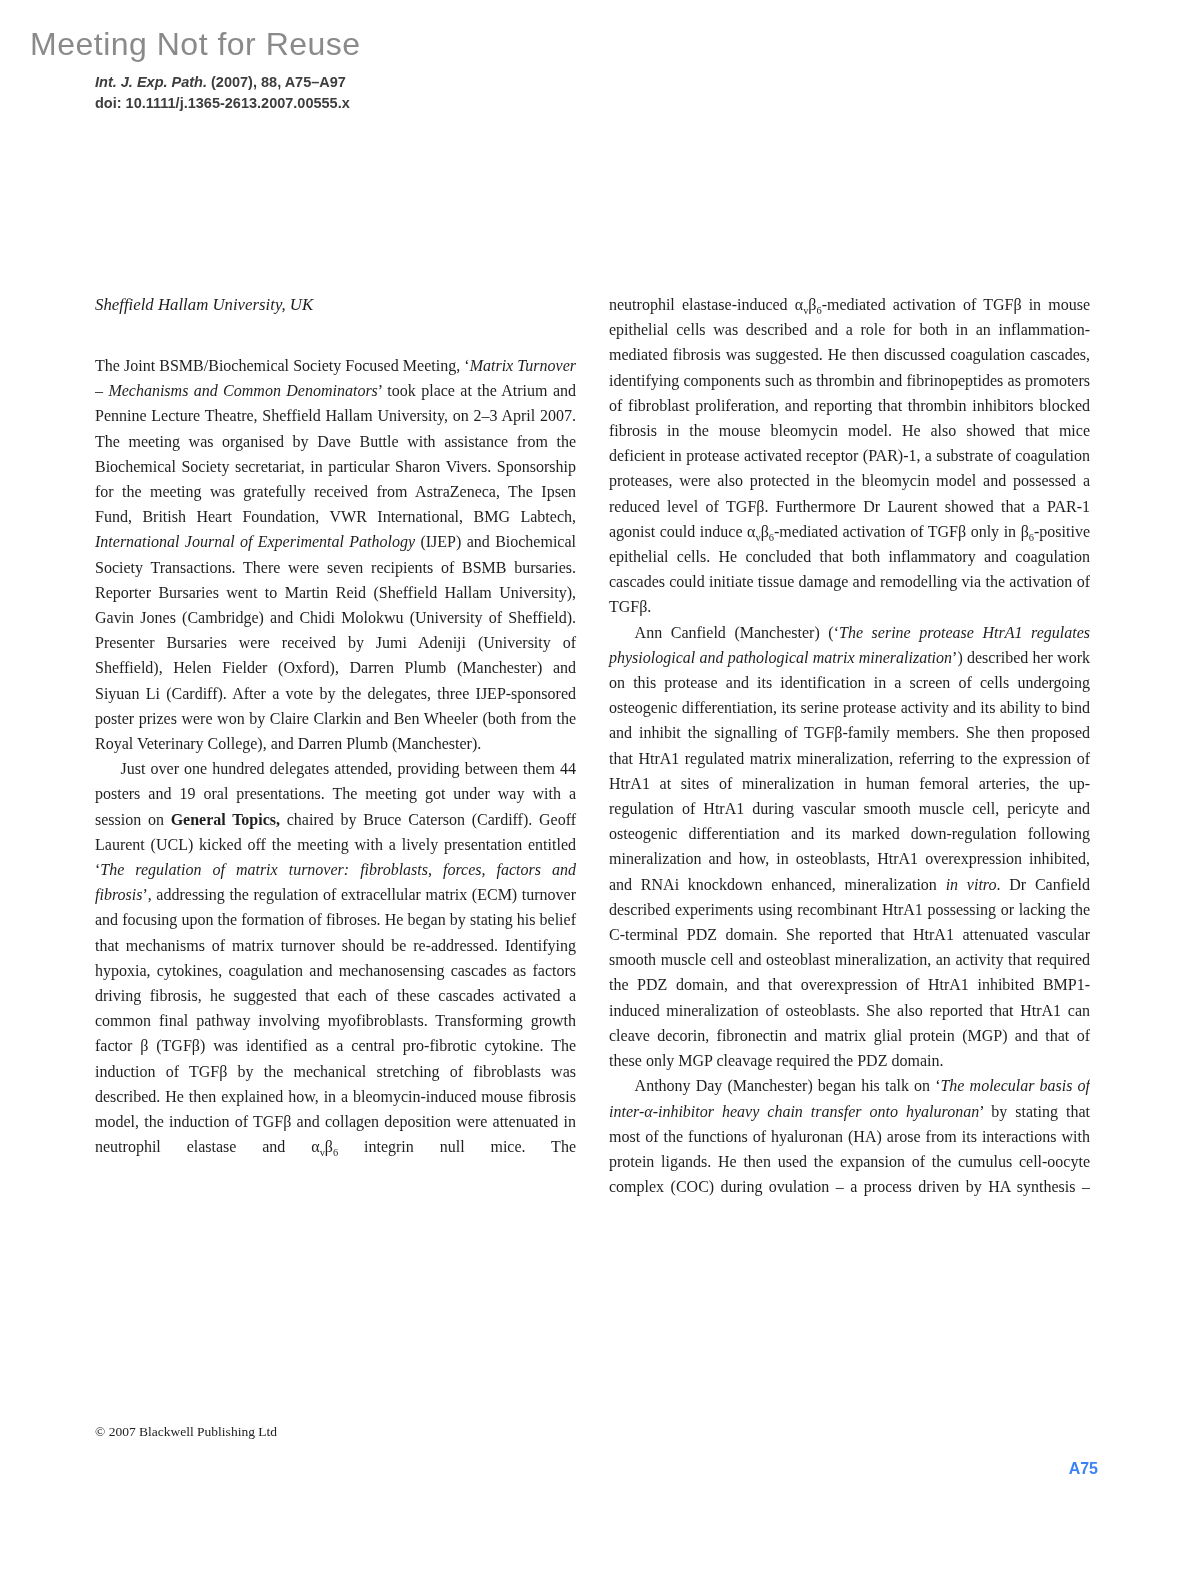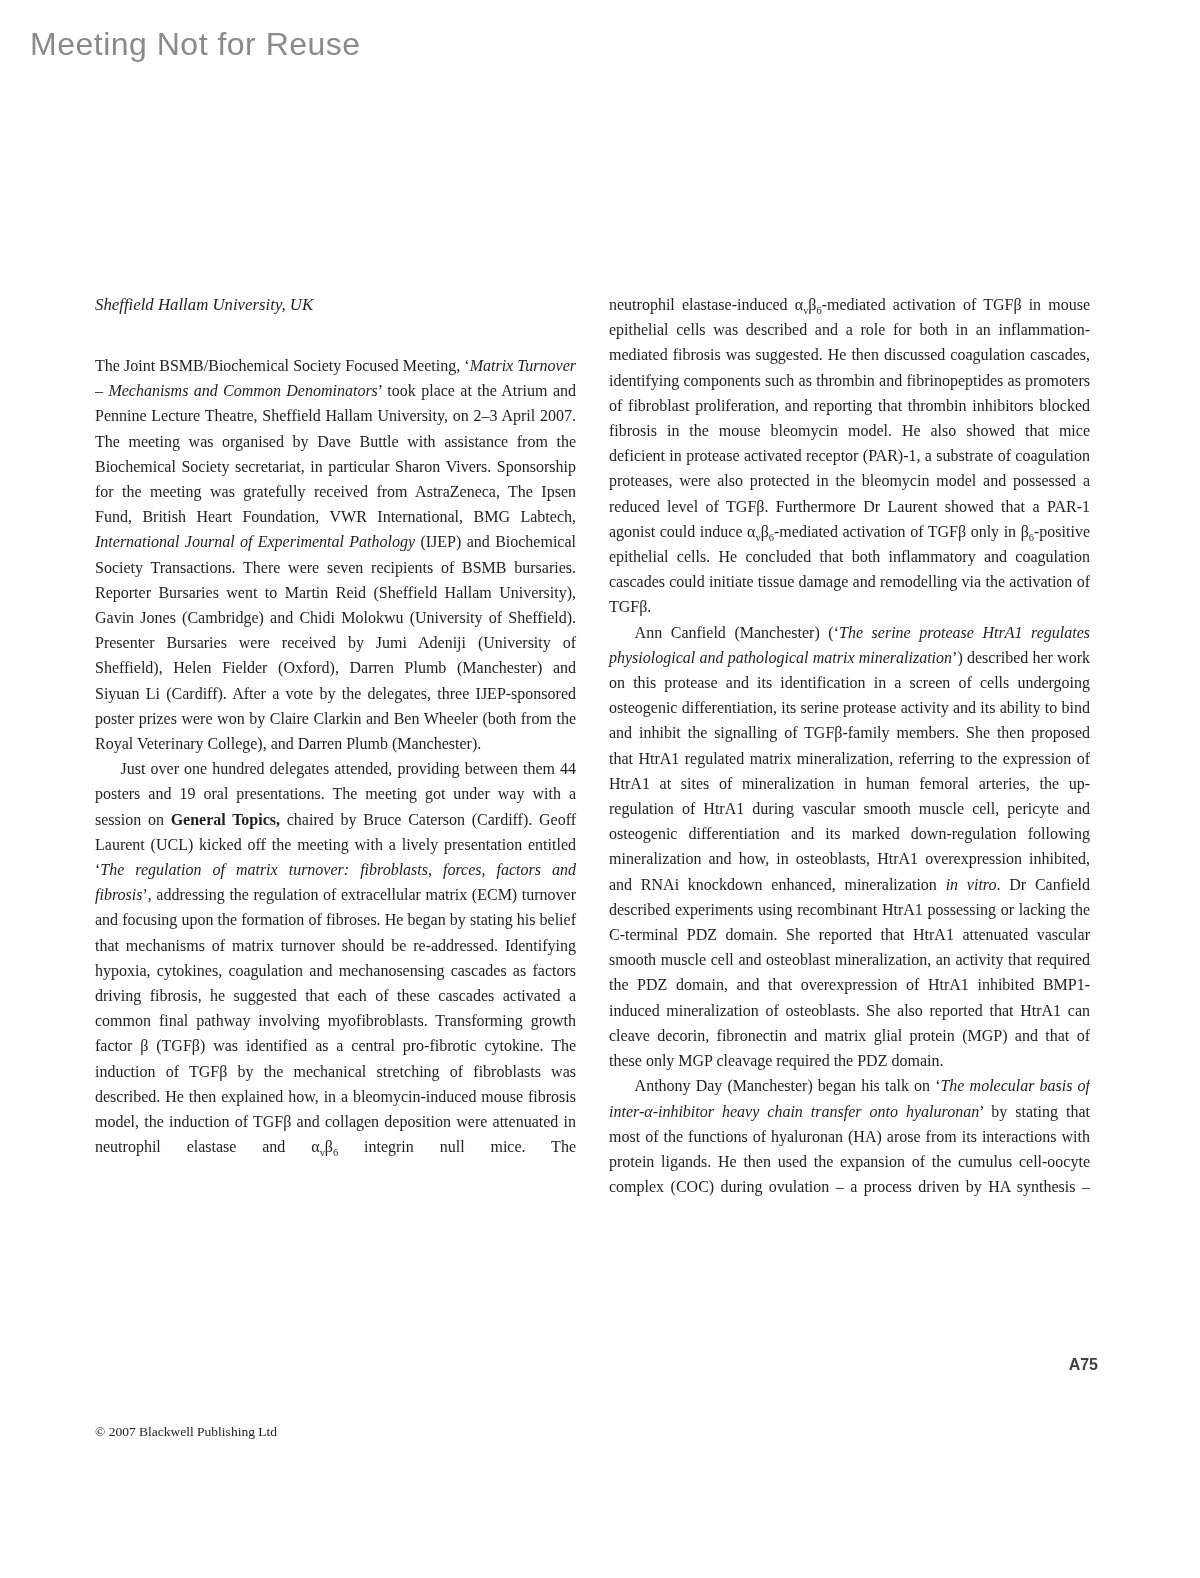--- a/index.html
+++ b/index.html
@@ -79,34 +79,38 @@
   sub { font-size: 0.65em; line-height: 0; }
   .footer-copyright {
     position: absolute;
     left: 95px; top: 1400px;
     font-size: 13.5px;
     color: #222;
     margin-top: 24px;
   }
   .page-number {
     position: absolute;
-    right: 102px; top: 1356px;
+    right: 102px; top: 1460px;
     font-family: "Liberation Sans", "DejaVu Sans", sans-serif;
     font-size: 16px;
     font-weight: 700;
-    color: #404040;
+    color: #3b82f6;
   }
 </style>
 </head>
 <body>
 
 <div class="page">
 
   <div class="watermark">Meeting Not for Reuse</div>
 
+  <div class="journal-block">
+    <div><span class="jname">Int. J. Exp. Path.</span><span> (2007), 88, A75–A97</span></div>
+    <div>doi: 10.1111/j.1365-2613.2007.00555.x</div>
+  </div>
 
 
   <div class="columns">
     <div class="col">
       <p class="affiliation">Sheffield Hallam University, UK</p>
       <div>
           <p class="para"><span>The Joint BSMB/Biochemical Society Focused Meeting, ‘</span><span class="it">Matrix Turnover – Mechanisms and Common Denominators</span><span>’ took place at the Atrium and Pennine Lecture Theatre, Sheffield Hallam University, on 2–3 April 2007. The meeting was organised by Dave Buttle with assistance from the Biochemical Society secretariat, in particular Sharon Vivers. Sponsorship for the meeting was gratefully received from AstraZeneca, The Ipsen Fund, British Heart Foundation, VWR International, BMG Labtech, </span><span class="it">International Journal of Experimental Pathology</span><span> (IJEP) and Biochemical Society Transactions. There were seven recipients of BSMB bursaries. Reporter Bursaries went to Martin Reid (Sheffield Hallam University), Gavin Jones (Cambridge) and Chidi Molokwu (University of Sheffield). Presenter Bursaries were received by Jumi Adeniji (University of Sheffield), Helen Fielder (Oxford), Darren Plumb (Manchester) and Siyuan Li (Cardiff). After a vote by the delegates, three IJEP-sponsored poster prizes were won by Claire Clarkin and Ben Wheeler (both from the Royal Veterinary College), and Darren Plumb (Manchester).</span></p>
           <p class="para indent flush-last"><span>Just over one hundred delegates attended, providing between them 44 posters and 19 oral presentations. The meeting got under way with a session on </span><span class="bd">General Topics,</span><span> chaired by Bruce Caterson (Cardiff). Geoff Laurent (UCL) kicked off the meeting with a lively presentation entitled ‘</span><span class="it">The regulation of matrix turnover: fibroblasts, forces, factors and fibrosis</span><span>’, addressing the regulation of extracellular matrix (ECM) turnover and focusing upon the formation of fibroses. He began by stating his belief that mechanisms of matrix turnover should be re-addressed. Identifying hypoxia, cytokines, coagulation and mechanosensing cascades as factors driving fibrosis, he suggested that each of these cascades activated a common final pathway involving myofibroblasts. Transforming growth factor β (TGFβ) was identified as a central pro-fibrotic cytokine. The induction of TGFβ by the mechanical stretching of fibroblasts was described. He then explained how, in a bleomycin-induced mouse fibrosis model, the induction of TGFβ and collagen deposition were attenuated in neutrophil elastase and α</span><sub>v</sub><span>β</span><sub>6</sub><span> integrin null mice. The</span></p>
         </div>
     </div>

